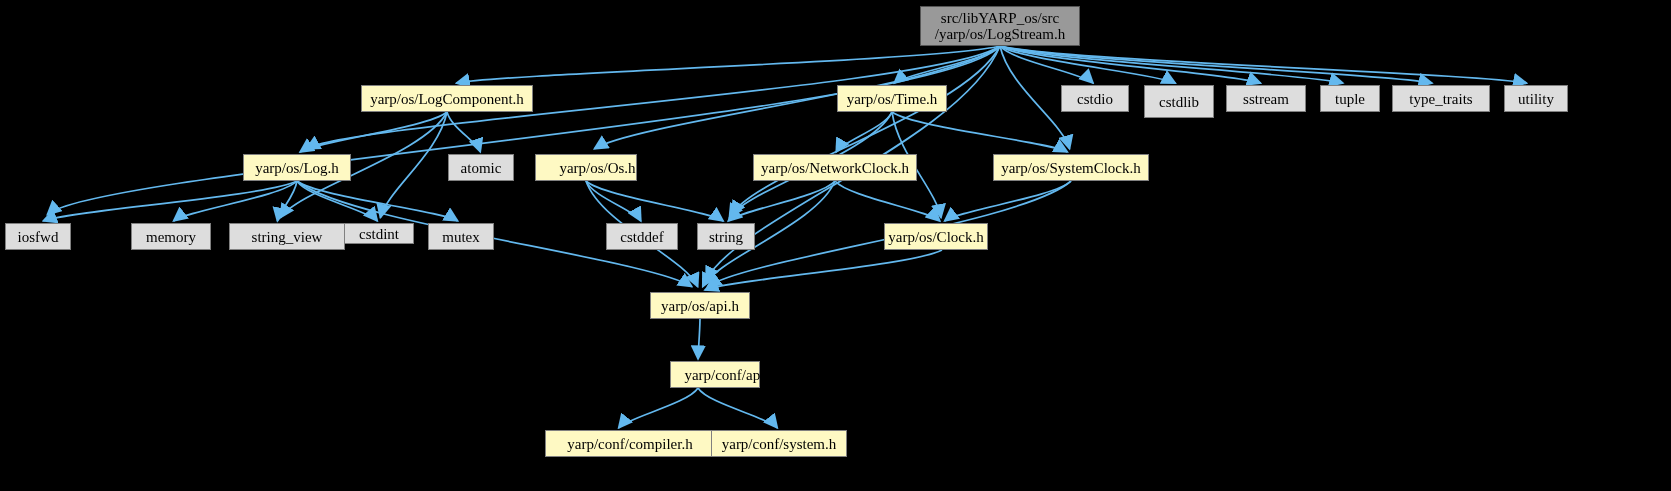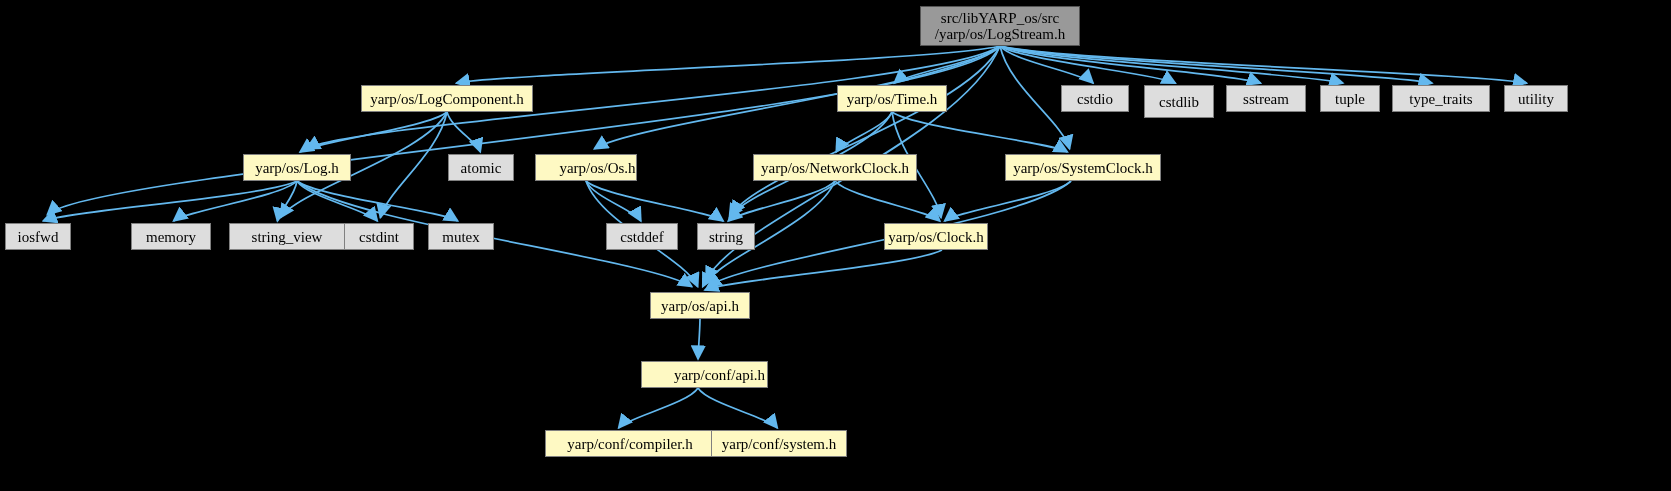--- a/index.html
+++ b/index.html
@@ -72,26 +72,26 @@
     <div class="node leaf" style="left: 1061px; top: 85px; width: 68px; height: 27px;">cstdio</div>
     <div class="node leaf" style="left: 1144px; top: 85px; width: 70px; height: 33px;">cstdlib</div>
     <div class="node leaf" style="left: 1226px; top: 85px; width: 80px; height: 27px;">sstream</div>
     <div class="node leaf" style="left: 1320px; top: 85px; width: 60px; height: 27px;">tuple</div>
     <div class="node leaf" style="left: 1392px; top: 85px; width: 98px; height: 27px;">type_traits</div>
     <div class="node leaf" style="left: 1504px; top: 85px; width: 64px; height: 27px;">utility</div>
     <div class="node internal" style="left: 243px; top: 154px; width: 108px; height: 27px;">yarp/os/Log.h</div>
     <div class="node leaf" style="left: 448px; top: 154px; width: 66px; height: 27px;">atomic</div>
     <div class="node internal" style="left: 535px; top: 154px; width: 102px; height: 27px; padding-left: 23px;">yarp/os/Os.h</div>
     <div class="node internal" style="left: 753px; top: 154px; width: 164px; height: 27px;">yarp/os/NetworkClock.h</div>
-    <div class="node internal" style="left: 993px; top: 154px; width: 156px; height: 27px; margin-left: 12px;">yarp/os/SystemClock.h</div>
+    <div class="node internal" style="left: 993px; top: 154px; width: 156px; height: 27px;">yarp/os/SystemClock.h</div>
     <div class="node leaf" style="left: 5px; top: 223px; width: 66px; height: 27px;">iosfwd</div>
     <div class="node leaf" style="left: 131px; top: 223px; width: 80px; height: 27px;">memory</div>
     <div class="node leaf" style="left: 229px; top: 223px; width: 116px; height: 27px;">string_view</div>
-    <div class="node leaf" style="left: 344px; top: 223px; width: 70px; height: 27px;">cstdint</div>
+    <div class="node leaf" style="left: 344px; top: 223px; width: 70px; height: 21px;">cstdint</div>
     <div class="node leaf" style="left: 428px; top: 223px; width: 66px; height: 27px;">mutex</div>
     <div class="node leaf" style="left: 606px; top: 223px; width: 72px; height: 27px;">cstddef</div>
     <div class="node leaf" style="left: 697px; top: 223px; width: 58px; height: 27px;">string</div>
     <div class="node internal" style="left: 884px; top: 223px; width: 104px; height: 27px;">yarp/os/Clock.h</div>
     <div class="node internal" style="left: 650px; top: 292px; width: 100px; height: 27px;">yarp/os/api.h</div>
-    <div class="node internal" style="left: 641px; top: 361px; width: 127px; height: 27px; padding-left: 30px;">yarp/conf/api.h</div>
+    <div class="node internal" style="left: 670px; top: 361px; width: 90px; height: 27px; padding-left: 30px;">yarp/conf/api.h</div>
     <div class="node internal" style="left: 545px; top: 430px; width: 170px; height: 27px;">yarp/conf/compiler.h</div>
     <div class="node internal" style="left: 711px; top: 430px; width: 136px; height: 27px;">yarp/conf/system.h</div>
   </div>
 
 </body></html>

